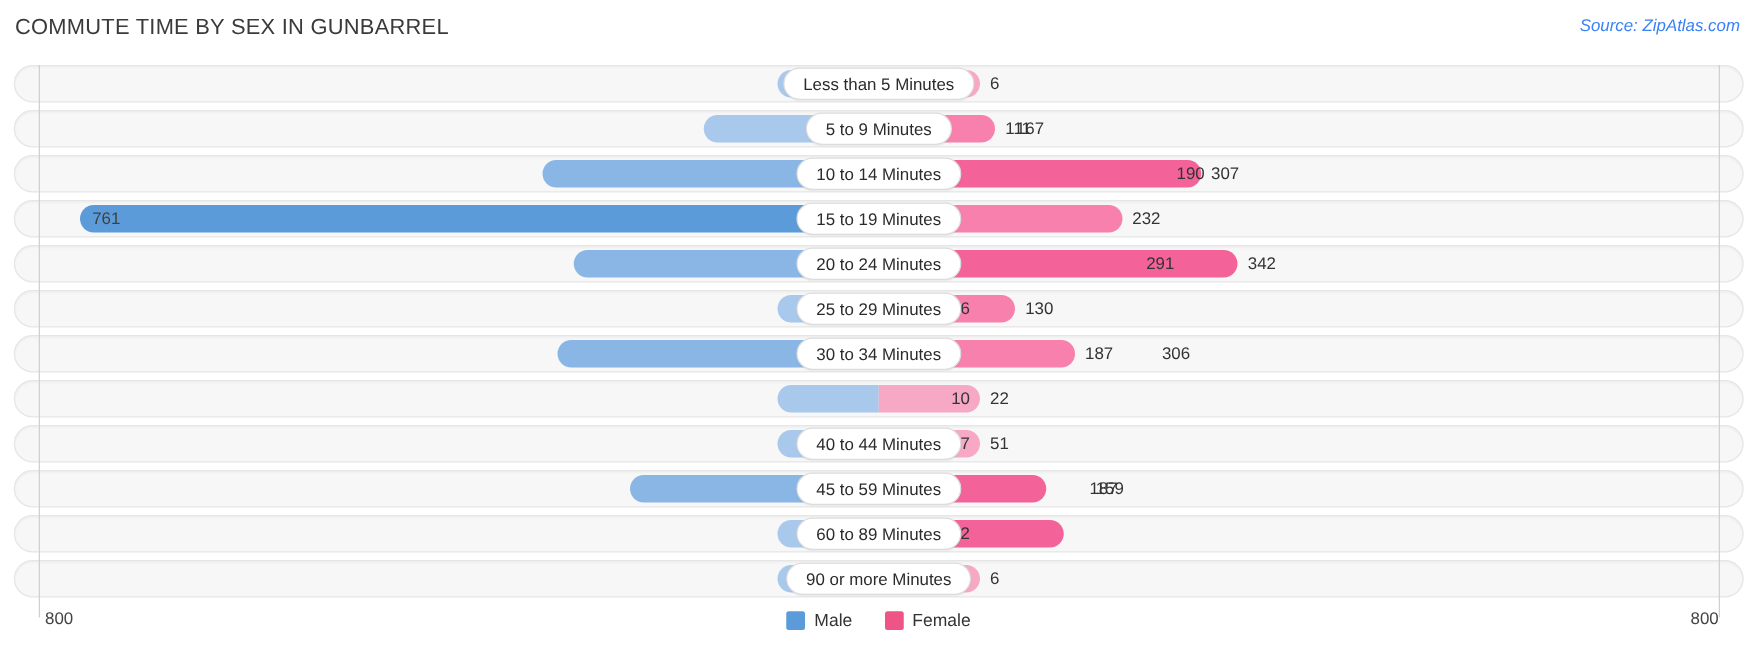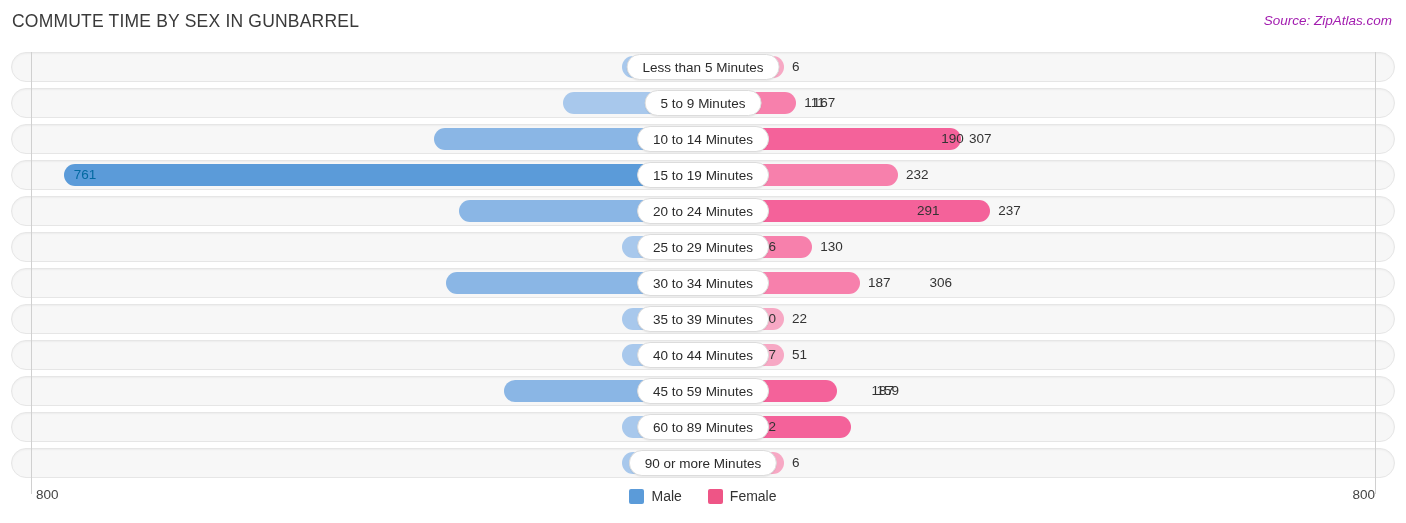--- a/index.html
+++ b/index.html
@@ -13,21 +13,21 @@
 
   
   .header { position: absolute; top: 0; left: 0; width: 1406px; height: 44px; }
   .title {
     position: absolute; left: 12px; top: 11px;
     font-size: 17.5px; color: #3a3a3a; letter-spacing: .2px;
     font-weight: 400; white-space: nowrap;
   }
   .source {
     position: absolute; right: 14px; top: 13px;
-    font-size: 13.5px; color: #a21caf; font-style: italic; white-space: nowrap;
+    font-size: 13.5px; color: #3b82f6; font-style: italic; white-space: nowrap;
   }
 
   
   .chart { position: absolute; left: 0; top: 44px; width: 1406px; height: 440px; }
 
   
   .axis-line {
     position: absolute; top: 8px; width: 1px; height: 442px;
     background: #d0d0d0; z-index: 5;
   }
@@ -55,21 +55,21 @@
   }
   .bar-male   { right: 703px; border-radius: 11px 0 0 11px; }
   .bar-female { left: 703px;  border-radius: 0 11px 11px 0; }
 
   .val {
     position: absolute; top: 0; height: 30px; line-height: 30px;
     font-size: 13.5px; color: #333; white-space: nowrap;
   }
   .val-male   { text-align: right; }
   .val-female { text-align: left; }
-  .val-inside { color: #0369a1; }
+  .val-inside { color: #404040; }
 
   
   .center-pill {
     position: absolute; left: 50%; top: 2px; transform: translateX(-50%);
     height: 26px; line-height: 25px;
     background: #ffffff; border: 1px solid #dcdcdc;
     border-radius: 13px;
     padding: 0 15px;
     font-size: 13.5px; color: #2b2b2b; white-space: nowrap;
     z-index: 9;
@@ -144,21 +144,21 @@
             <div class="val val-female" style="left: 905.88px; width: 70px;">232</div>
           </div>
           <div class="center-pill">15 to 19 Minutes</div>
         </div>
         <div class="row">
           <div class="track"></div>
           <div class="bars">
             <div class="bar bar-male" style="width: 244.44px; background: rgb(138, 182, 229);"></div>
             <div class="bar bar-female" style="width: 287.28px; background: rgb(244, 98, 154);"></div>
             <div class="val val-male" style="right: 466.56px; width: 70px;">291</div>
-            <div class="val val-female" style="left: 998.28px; width: 70px;">237</div>
+            <div class="val val-female" style="left: 998.28px; width: 70px;">342</div>
           </div>
           <div class="center-pill">20 to 24 Minutes</div>
         </div>
         <div class="row">
           <div class="track"></div>
           <div class="bars">
             <div class="bar bar-male" style="width: 81px; background: rgb(168, 200, 236);"></div>
             <div class="bar bar-female" style="width: 109.2px; background: rgb(247, 128, 172);"></div>
             <div class="val val-male" style="right: 630px; width: 70px;">86</div>
             <div class="val val-female" style="left: 820.2px; width: 70px;">130</div>
@@ -176,21 +176,20 @@
           <div class="center-pill">30 to 34 Minutes</div>
         </div>
         <div class="row">
           <div class="track"></div>
           <div class="bars">
             <div class="bar bar-male" style="width: 81px; background: rgb(168, 200, 236);"></div>
             <div class="bar bar-female" style="width: 81px; background: rgb(247, 168, 196);"></div>
             <div class="val val-male" style="right: 630px; width: 70px;">10</div>
             <div class="val val-female" style="left: 792px; width: 70px;">22</div>
           </div>
-          <div class="center-pill">35 to 39 Minutes</div>
         </div>
         <div class="row">
           <div class="track"></div>
           <div class="bars">
             <div class="bar bar-male" style="width: 81px; background: rgb(168, 200, 236);"></div>
             <div class="bar bar-female" style="width: 81px; background: rgb(247, 168, 196);"></div>
             <div class="val val-male" style="right: 630px; width: 70px;">37</div>
             <div class="val val-female" style="left: 792px; width: 70px;">51</div>
           </div>
           <div class="center-pill">40 to 44 Minutes</div>

